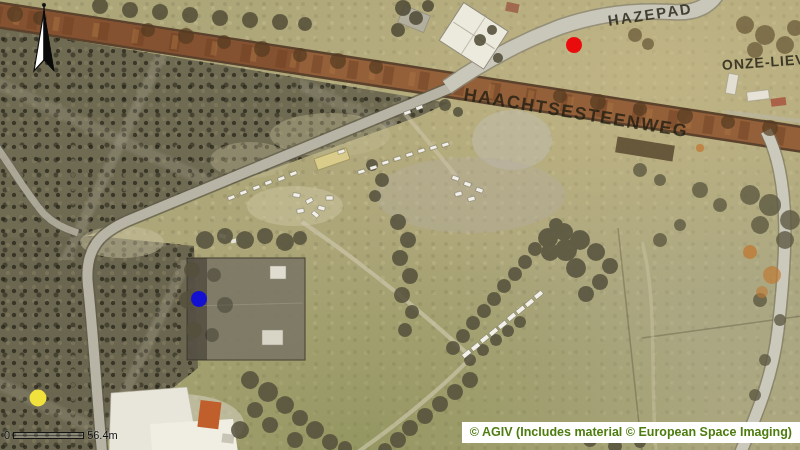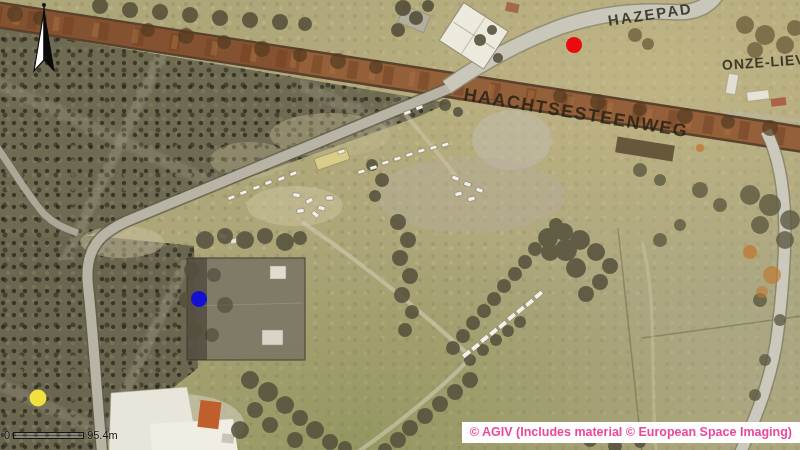--- a/index.html
+++ b/index.html
@@ -55,21 +55,21 @@
   #scale-bar .bar{
     width:71px;height:7px;border:1px solid #151515;
     background:rgba(255,255,255,.22);position:relative;
   }
   #scale-bar .bar::after{
     content:"";position:absolute;left:0;right:0;top:50%;
     border-top:1px solid rgba(25,25,25,.5);
   }
   
   #attribution{
-    position:absolute;right:0;bottom:7px;background:#ffffff;color:#ec4899;
+    position:absolute;right:0;bottom:7px;background:#ffffff;color:#4d7c0f;
     font-weight:bold;font-size:12.5px;padding:3px 8px 4px 8px;white-space:nowrap;
   }
 </style>
 </head>
 <body>
 
 <div id="map-viewport">
 
   <div class="base"></div>
   <div class="forest" id="forest-topleft"></div>
@@ -354,20 +354,20 @@
   <svg id="north-arrow" width="26" height="80" viewBox="0 0 26 80">
     <line x1="13" y1="4" x2="13" y2="12" stroke="#111" stroke-width="1.5"></line>
     <circle cx="13" cy="4" r="2" fill="#111"></circle>
     <polygon points="13,10 3,70 13,59" fill="#ffffff" stroke="#111" stroke-width="1.2"></polygon>
     <polygon points="13,10 23,70 13,59" fill="#0a0a0a" stroke="#0a0a0a" stroke-width="1"></polygon>
   </svg>
 
   <div id="scale-bar">
     <span>0</span>
     <span class="bar"></span>
-    <span>95.4m</span>
+    <span>56.4m</span>
   </div>
 
   <div id="attribution">
     <span>© AGIV (Includes material © European Space Imaging)</span>
   </div>
 
 </div>
 
 </body></html>

